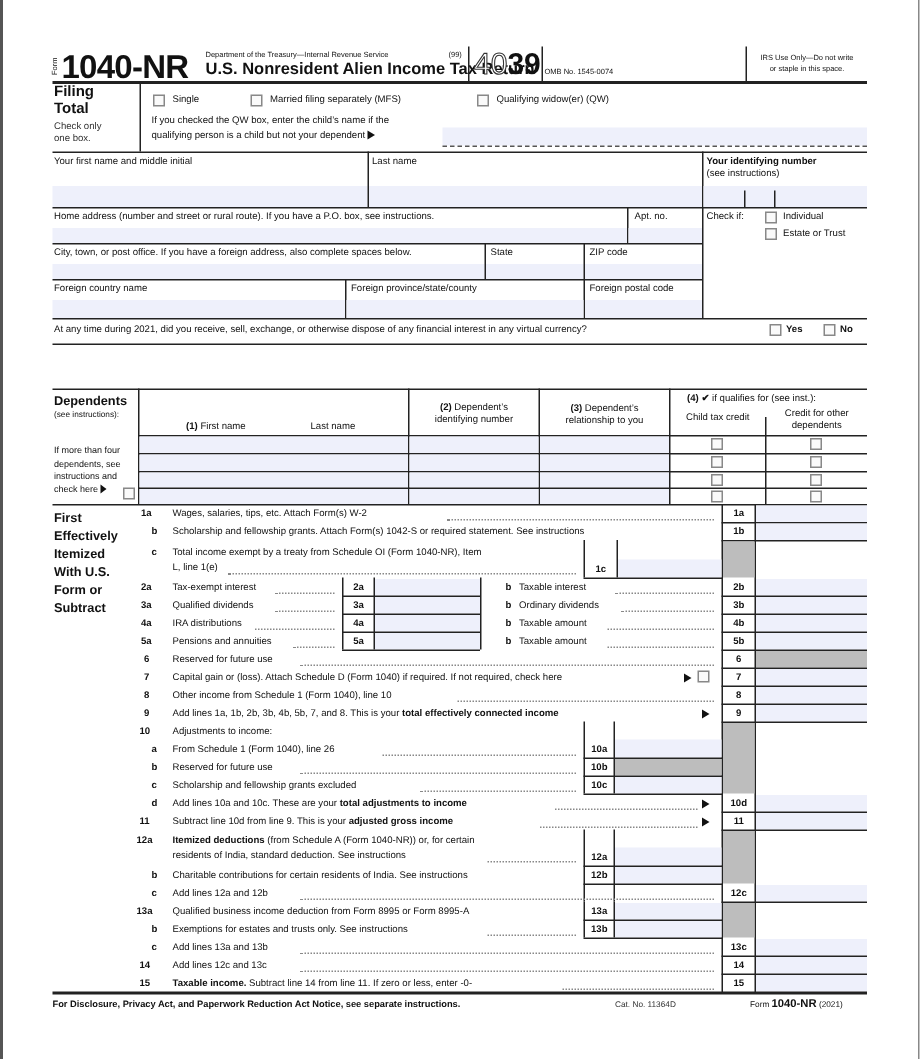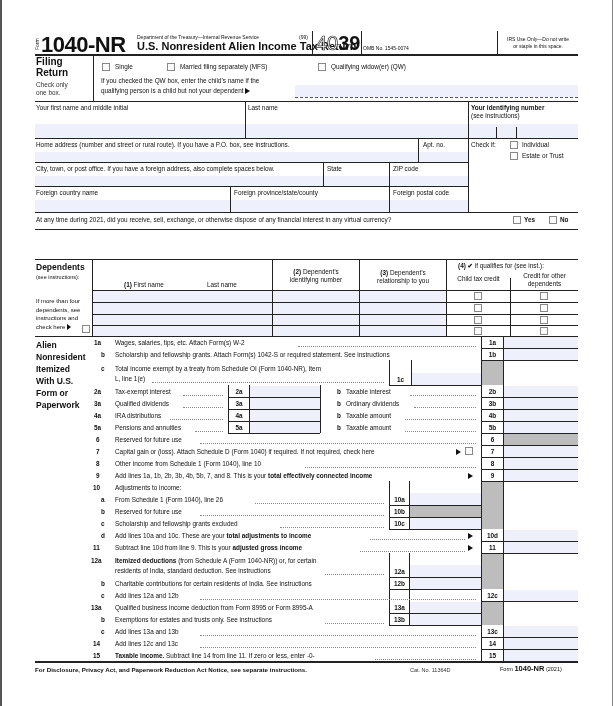--- a/index.html
+++ b/index.html
@@ -42,21 +42,21 @@
   <div class="t" style="left:498px;top:36px;font-size:5px;line-height:6.5px;text-align:center;width:80px;">
     <div>IRS Use Only—Do not write</div>
     <div>or staple in this space.</div>
   </div>
   <div class="hl2" style="left:35px;top:54px;width:543px;"></div>
 </div>
 
 <div>
   <div class="t b" style="left:36px;top:57px;font-size:10px;line-height:10.5px;">
     <div>Filing</div>
-    <div>Return</div>
+    <div>Total</div>
   </div>
   <div class="t" style="left:36px;top:81px;font-size:6.4px;line-height:8px;color:#333;">
     <div>Check only</div>
     <div>one box.</div>
   </div>
   <div class="vl" style="left:93px;top:55px;height:46px;"></div>
 
   <div class="cb" style="left:102px;top:63px;"></div>
   <div class="t" style="left:115px;top:63px;">Single</div>
   <div class="cb" style="left:167px;top:63px;"></div>
@@ -198,26 +198,26 @@
     <div class="fill" style="left:273px;top:326px;width:86px;height:10px;"></div>
     <div class="fill" style="left:360px;top:326px;width:86px;height:10px;"></div>
     <div class="cb" style="left:474px;top:327px;"></div>
     <div class="cb" style="left:540px;top:327px;"></div>
   </div>
   <div class="hl" style="left:35px;top:336px;width:543px;"></div>
 </div>
 
 <div>
   <div class="t b" style="left:36px;top:339px;font-size:8.5px;line-height:12px;">
-    <div>Alien</div>
-    <div>Nonresident</div>
+    <div>First</div>
+    <div>Effectively</div>
     <div>Itemized</div>
     <div>With U.S.</div>
     <div>Form or</div>
-    <div>Paperwork</div>
+    <div>Subtract</div>
   </div>
 
   <div class="vl" style="left:481px;top:336px;height:326px;"></div>
   <div class="vl" style="left:503px;top:336px;height:326px;"></div>
 
   <div class="t b" style="left:94px;top:339px;">1a</div>
   <div class="t" style="left:115px;top:339px;">Wages, salaries, tips, etc. Attach Form(s) W-2</div>
   <div class="dots" style="left:298px;top:339px;width:178px;"></div>
   <div class="lnbox" style="left:482px;top:337px;width:21px;">1a</div>
   <div class="fill" style="left:504px;top:337px;width:74px;height:11px;"></div>

